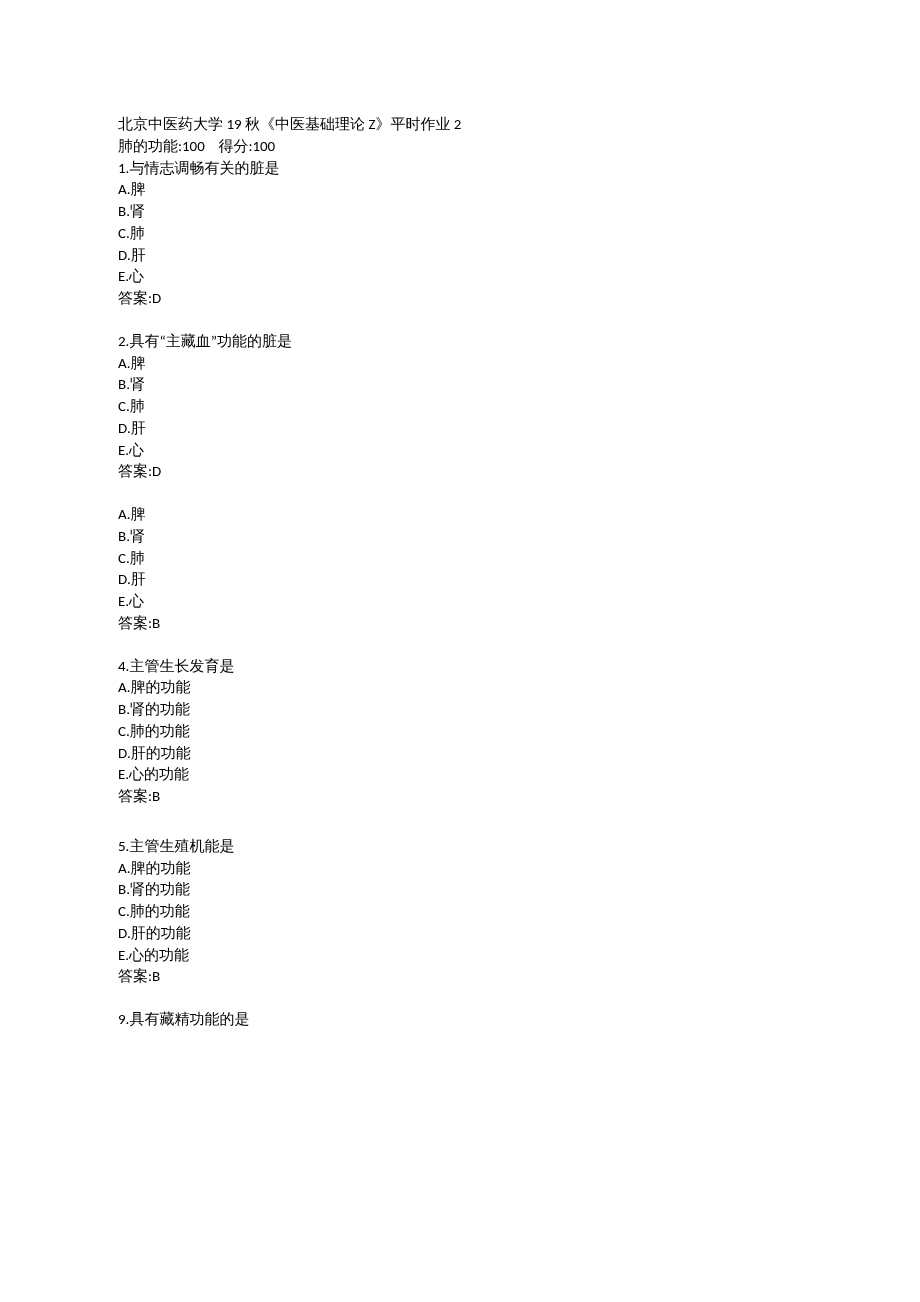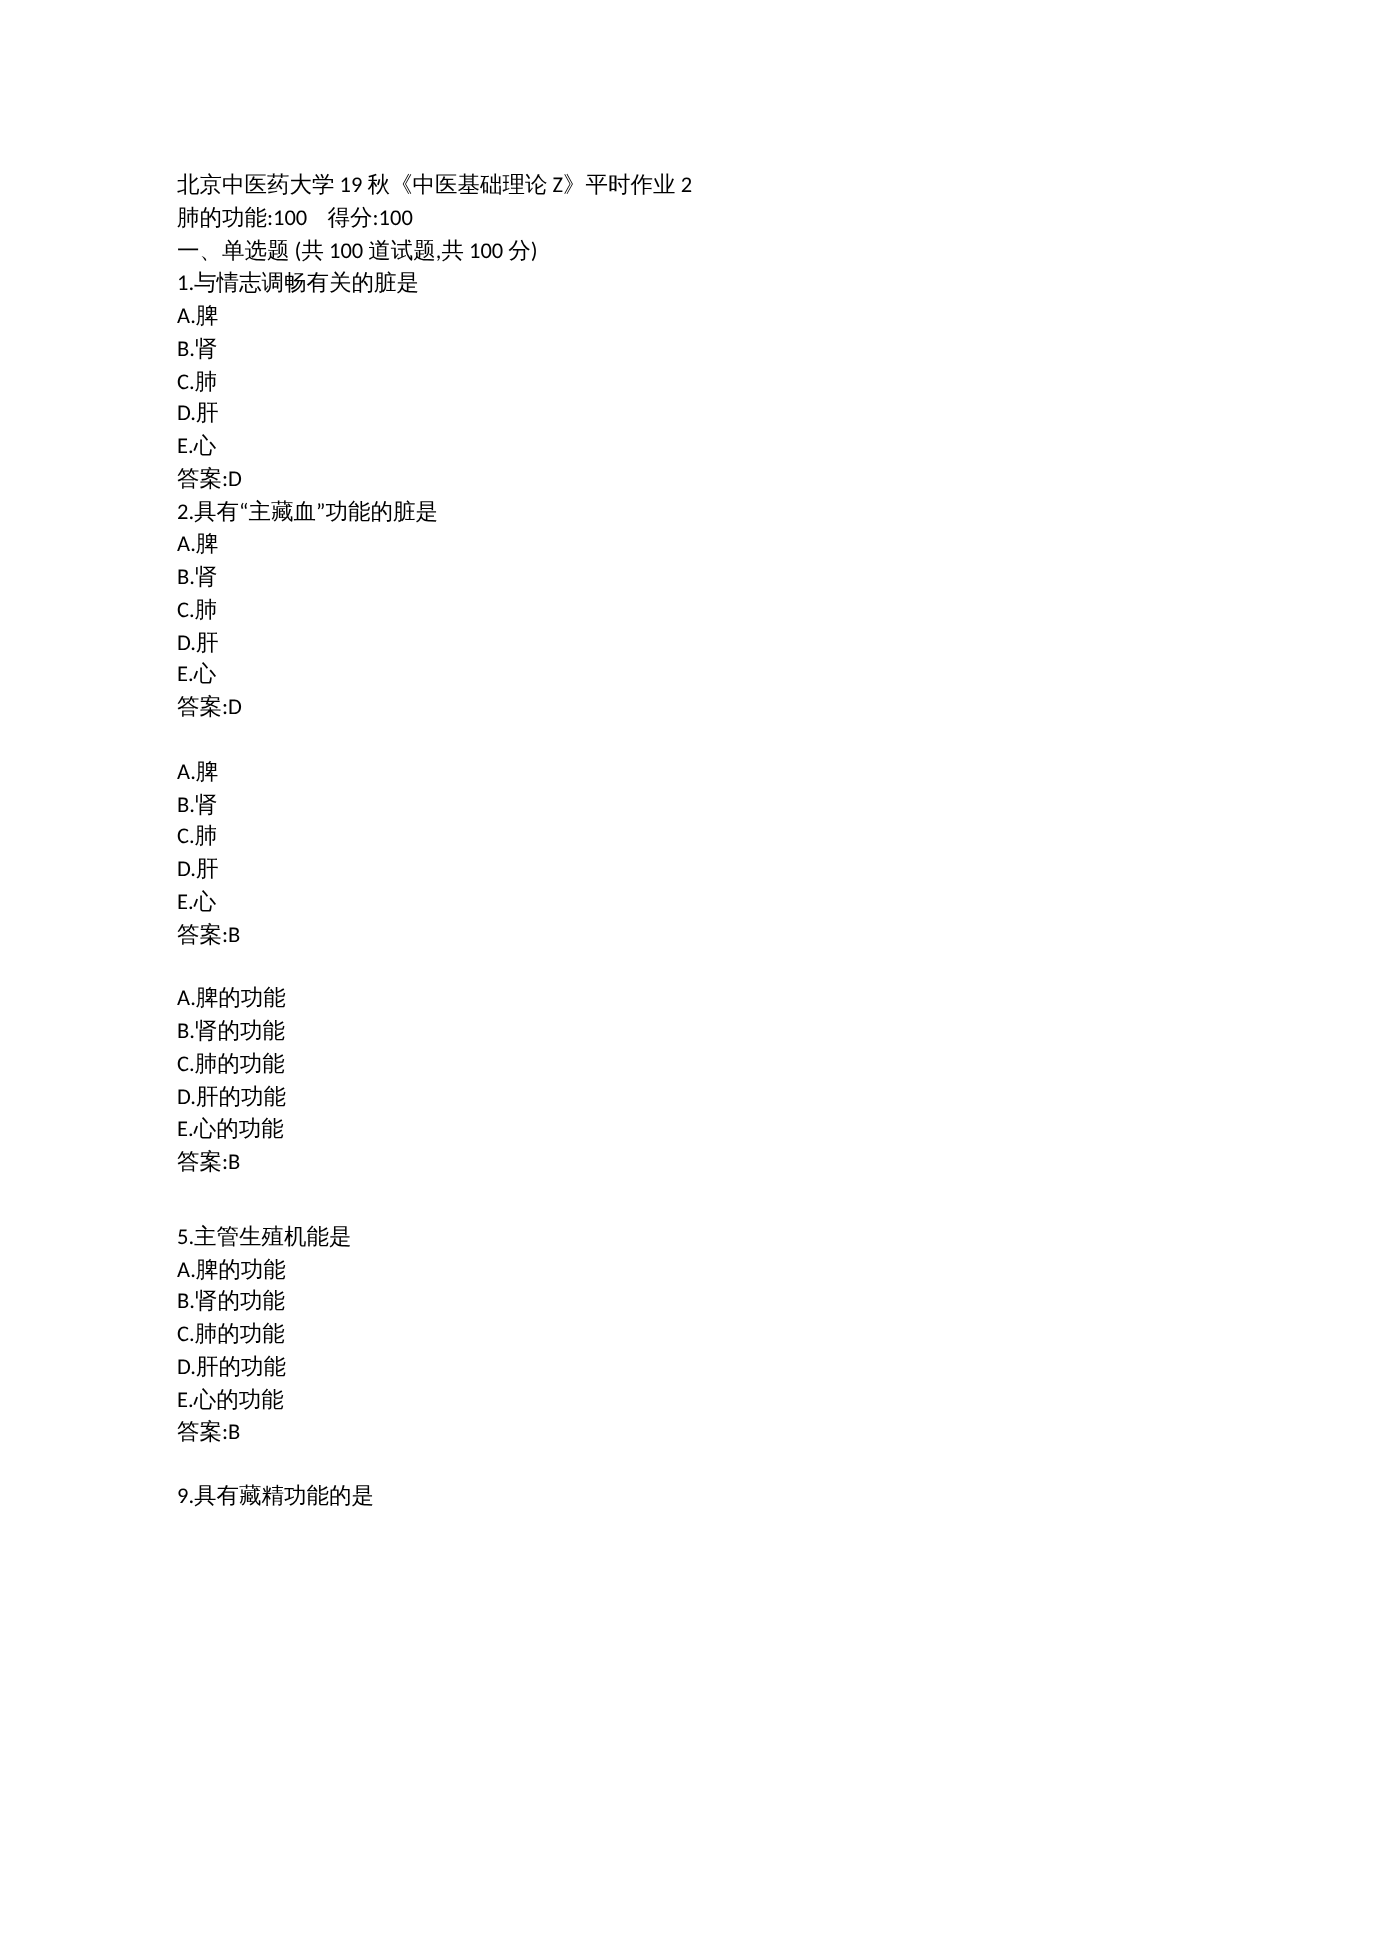--- a/index.html
+++ b/index.html
@@ -27,50 +27,50 @@
     margin-bottom: 0;
   }
 </style>
 </head>
 <body>
 
 <div class="page">
 
   <div class="line">北京中医药大学 19 秋《中医基础理论 Z》平时作业 2</div>
   <div class="line">肺的功能:100    得分:100</div>
-  <div class="line">一、单选题 (共 100 道试题,共 100 分)</div>
 
   <div id="questions-container">
       <div>
         <div class="line">1.与情志调畅有关的脏是</div>
         <div class="line">A.脾</div>
         <div class="line">B.肾</div>
         <div class="line">C.肺</div>
         <div class="line">D.肝</div>
         <div class="line">E.心</div>
         <div class="line">答案:D</div>
       </div>
-      <div class="question-block" style="">
+      <div class="question-block" style="margin-top: 21px;">
         <div class="line">2.具有“主藏血”功能的脏是</div>
         <div class="line">A.脾</div>
         <div class="line">B.肾</div>
         <div class="line">C.肺</div>
         <div class="line">D.肝</div>
         <div class="line">E.心</div>
         <div class="line">答案:D</div>
       </div>
       <div class="question-block" style="margin-top: 21px;">
         <div class="line">A.脾</div>
         <div class="line">B.肾</div>
         <div class="line">C.肺</div>
         <div class="line">D.肝</div>
         <div class="line">E.心</div>
         <div class="line">答案:B</div>
       </div>
       <div class="question-block" style="margin-top: 21px;">
+        <div class="line">4.主管生长发育是</div>
         <div class="line">A.脾的功能</div>
         <div class="line">B.肾的功能</div>
         <div class="line">C.肺的功能</div>
         <div class="line">D.肝的功能</div>
         <div class="line">E.心的功能</div>
         <div class="line">答案:B</div>
       </div>
       <div class="question-block" style="margin-top: 28px;">
         <div class="line">5.主管生殖机能是</div>
         <div class="line">A.脾的功能</div>

